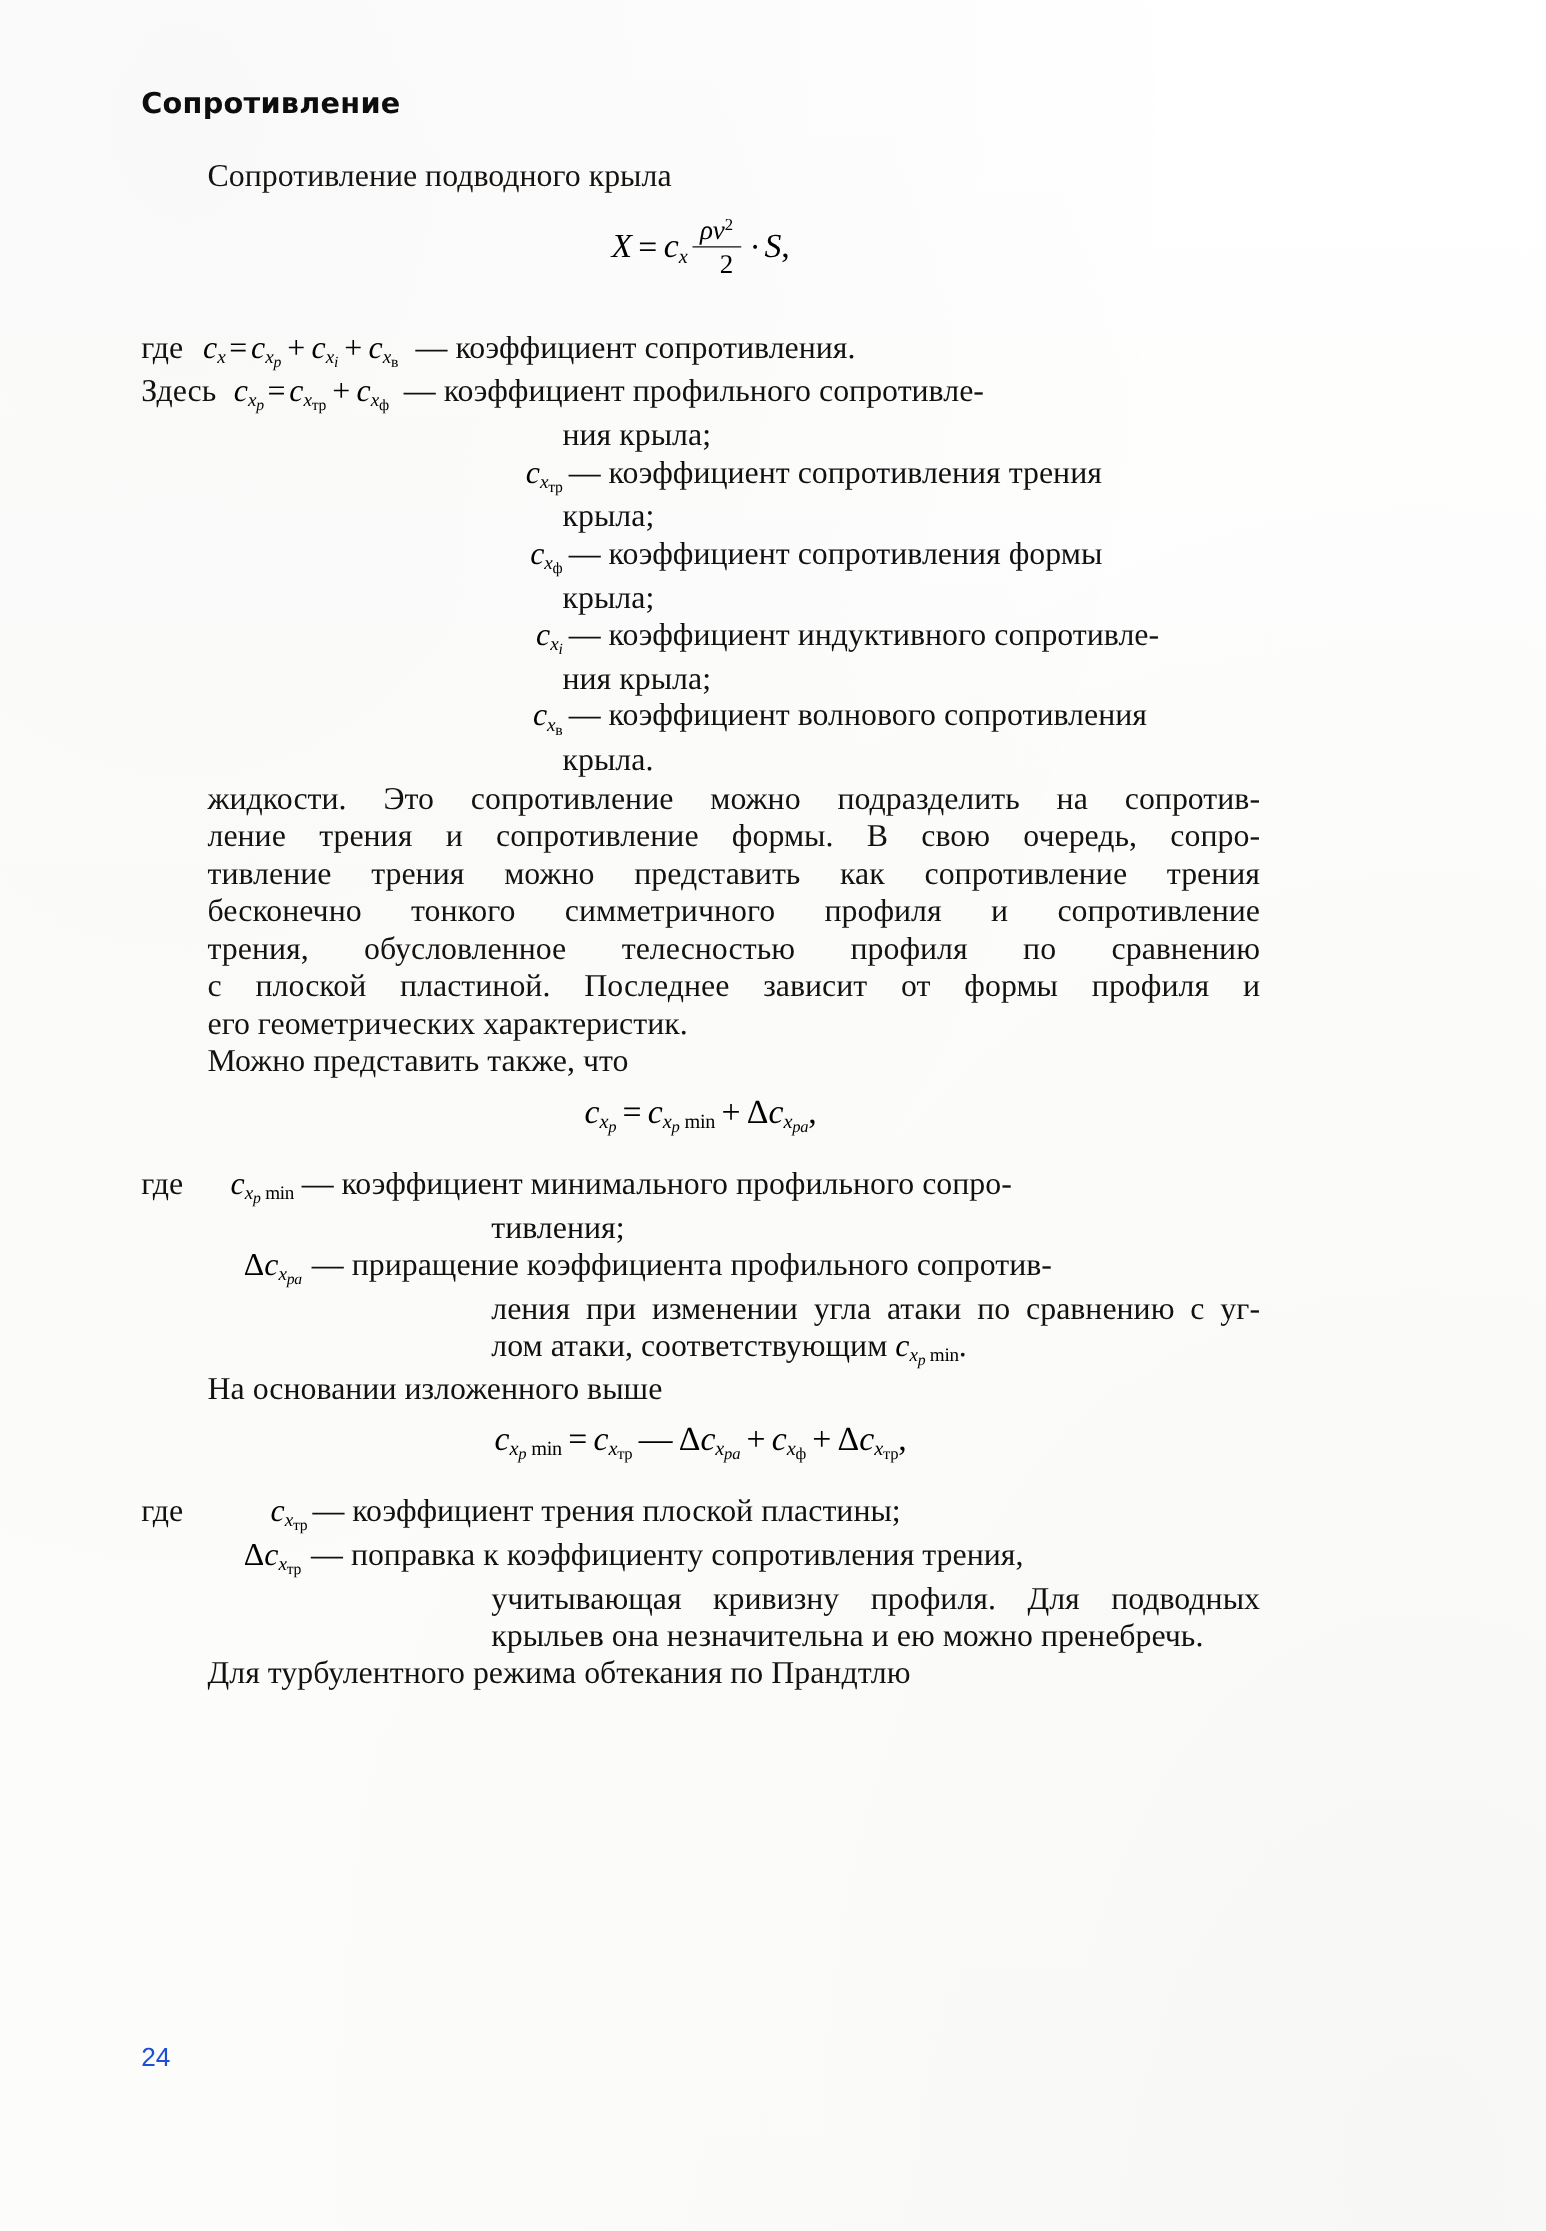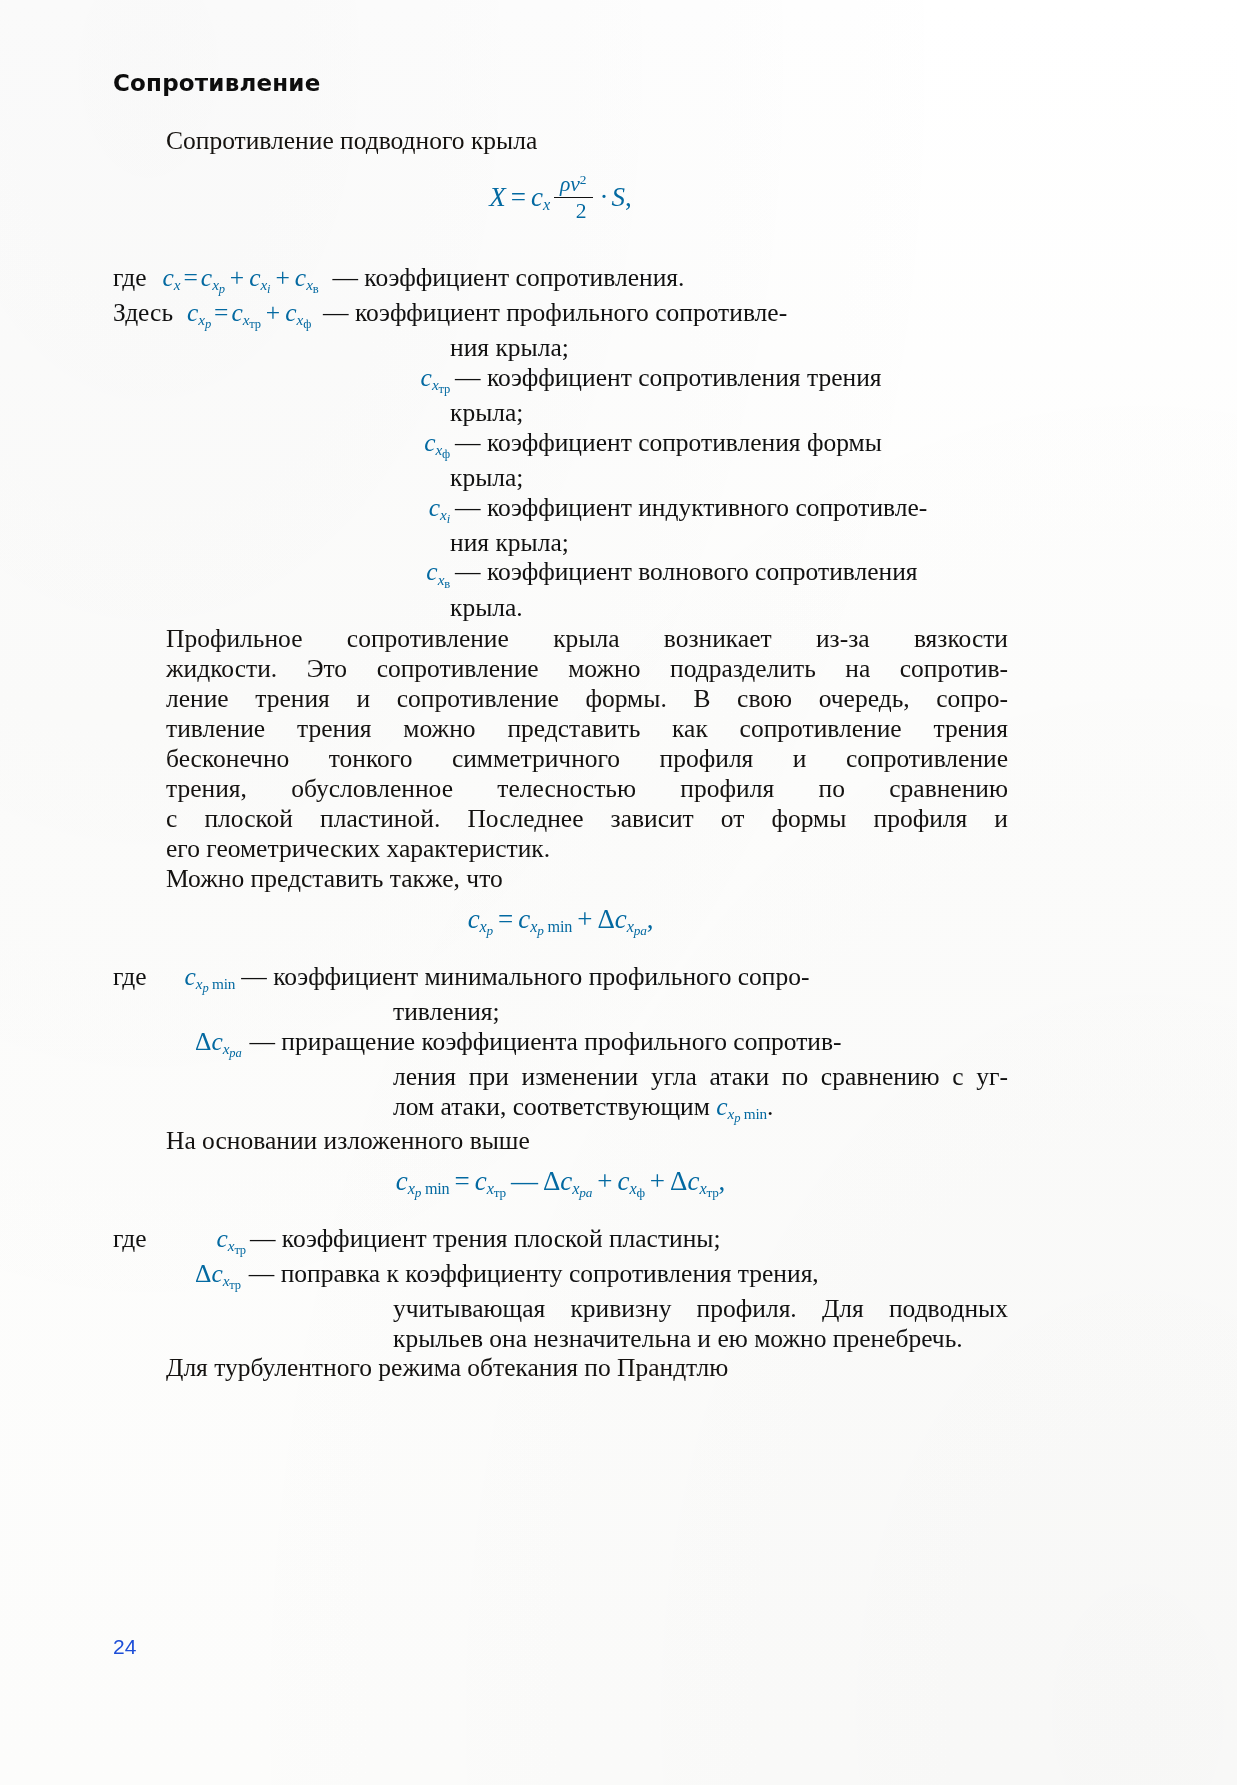--- a/index.html
+++ b/index.html
@@ -64,21 +64,21 @@
     text-align: center;
     margin: 18px 0 30px 0;
     font-size: 27px;
   }
   .formula-block.tight { margin: 10px 0 22px 0; }
 
   .math {
     font-family: "Liberation Serif", "DejaVu Serif", serif;
     white-space: nowrap;
     display: inline-block;
-    color: #0369a1;
+    color: #000000;
   }
   .mi { font-style: italic; }
   .mi-up { font-style: normal; }
   .op { padding: 0 5px; }
   .op-tight { padding: 0 3px; }
 
   sub.s {
     font-size: 0.6em;
     vertical-align: -0.28em;
     font-style: italic;
@@ -293,21 +293,20 @@
         </span>
         <span class="desc">
           <span class="jline"><span>—</span> <span>коэффициент волнового сопротивления</span></span>
         </span>
       </div>
       <div class="cont">крыла.</div>
 
     </div>
 
     <p class="body">
-      <span class="justline" style="text-indent:53px;">Профильное сопротивление крыла возникает из-за вязкости</span>
       <span class="justline">жидкости. Это сопротивление можно подразделить на сопротив-</span>
       <span class="justline">ление трения и сопротивление формы. В свою очередь, сопро-</span>
       <span class="justline">тивление трения можно представить как сопротивление трения</span>
       <span class="justline">бесконечно тонкого симметричного профиля и сопротивление</span>
       <span class="justline">трения, обусловленное телесностью профиля по сравнению</span>
       <span class="justline">с плоской пластиной. Последнее зависит от формы профиля и</span>
       <span class="lastline">его геометрических характеристик.</span>
     </p>
 
     <p class="body nohang">

